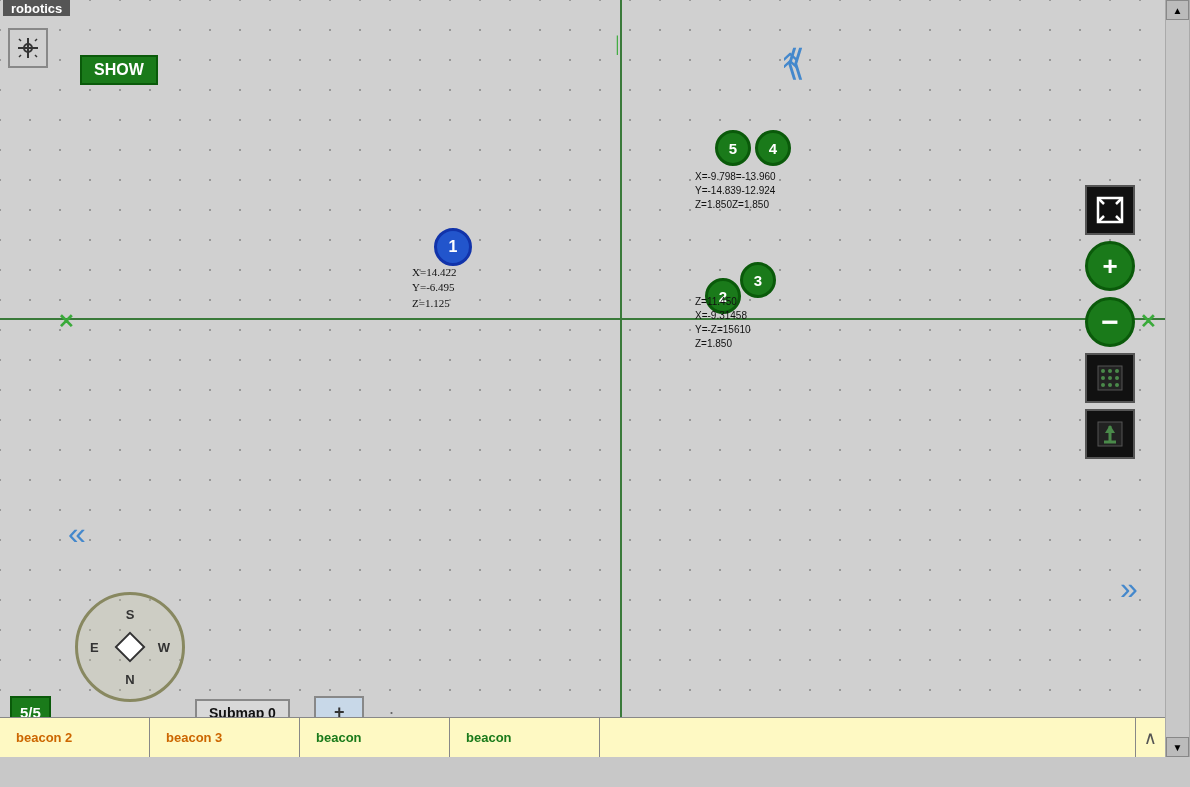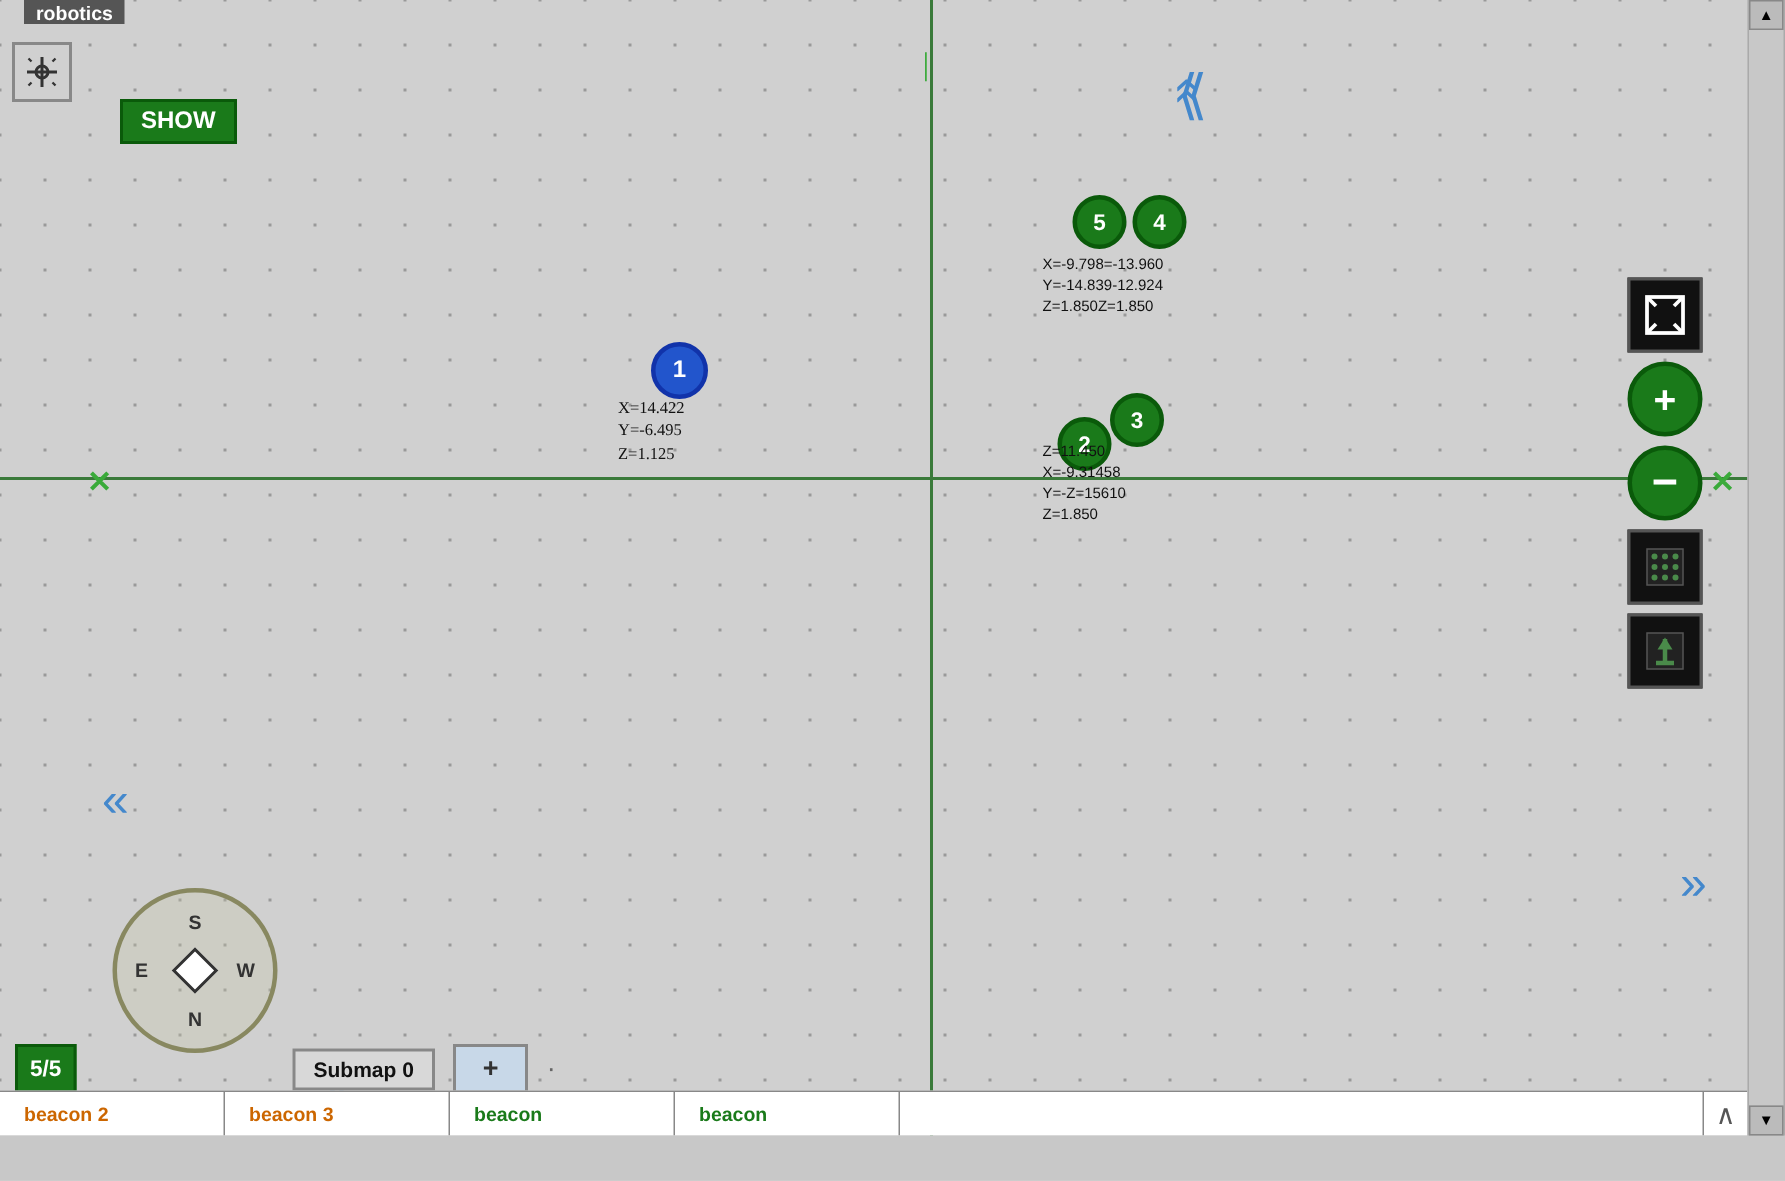--- a/index.html
+++ b/index.html
@@ -51,21 +51,21 @@
       position: absolute;
       top: 45px; left: 785px;
       color: #4488cc;
       font-size: 36px;
       line-height: 1;
     }
 
     
     .show-btn {
       position: absolute;
-      top: 66px; left: 80px;
+      top: 55px; left: 80px;
       background: #1a7a1a;
       color: white;
       font-size: 16px;
       font-weight: bold;
       padding: 4px 12px;
       border: 2px solid #0a5a0a;
       cursor: pointer;
     }
 
     
@@ -204,21 +204,21 @@
       transform: translate(-50%, -50%) rotate(45deg);
       width: 22px; height: 22px;
       background: white;
       border: 2px solid #333;
     }
 
     
     .submap-row {
       position: absolute;
       bottom: 28px; left: 195px;
-      display: flex; gap: 12px; align-items: center; margin-top: 28px;
+      display: flex; gap: 24px; align-items: center; margin-top: 28px;
     }
     .submap-btn {
       background: #d8d8d8;
       border: 2px solid #888;
       padding: 4px 12px;
       font-size: 14px;
       font-weight: bold;
       cursor: pointer;
       color: #111;
     }
@@ -269,22 +269,22 @@
       border: 1px solid #888;
     }
     .scale-label {
       font-size: 12px; font-weight: bold; color: #333;
     }
 
     
     #bottom-tabs {
       position: absolute;
       bottom: 0; left: 0;
-      width: 1165px; height: 30px;
-      background: #ffffff;
+      width: 1165px; height: 40px;
+      background: #fef9c3;
       display: flex;
       border-top: 1px solid #888;
     }
     .tab-item {
       padding: 4px 16px;
       font-size: 13px;
       font-weight: bold;
       cursor: pointer;
       border-right: 1px solid #888;
       display: flex; align-items: center;
@@ -469,21 +469,21 @@
     <div style="padding:4px 8px; font-size:18px; color:#555; display:flex; align-items:center;">∧</div>
   </div>
 </div>
 
 <div id="scrollbar-right">
   <div class="scroll-arrow">▲</div>
   <div class="scroll-track"></div>
   <div class="scroll-arrow">▼</div>
 </div>
 
-<div style="position:absolute; top:0; left:16px; background:#555; color:white; font-size:13px; font-weight:bold; padding:2px 8px; height:16px; display:flex; align-items:center;">
+<div style="position:absolute; top:0; left:3px; background:#555; color:white; font-size:13px; font-weight:bold; padding:2px 8px; height:16px; display:flex; align-items:center;">
   <span>robotics</span>
 </div>
 
 <div style="position:absolute; top:28px; left:8px; width:40px; height:40px; background:#d0d0d0; border:2px solid #888; display:flex; align-items:center; justify-content:center;">
   <svg width="24" height="24" viewBox="0 0 24 24">
     <line x1="12" y1="2" x2="12" y2="22" stroke="#333" stroke-width="2"></line>
     <line x1="2" y1="12" x2="22" y2="12" stroke="#333" stroke-width="2"></line>
     <circle cx="12" cy="12" r="4" fill="none" stroke="#333" stroke-width="2"></circle>
     <line x1="5" y1="5" x2="3" y2="3" stroke="#333" stroke-width="1.5"></line>
     <line x1="19" y1="5" x2="21" y2="3" stroke="#333" stroke-width="1.5"></line>

